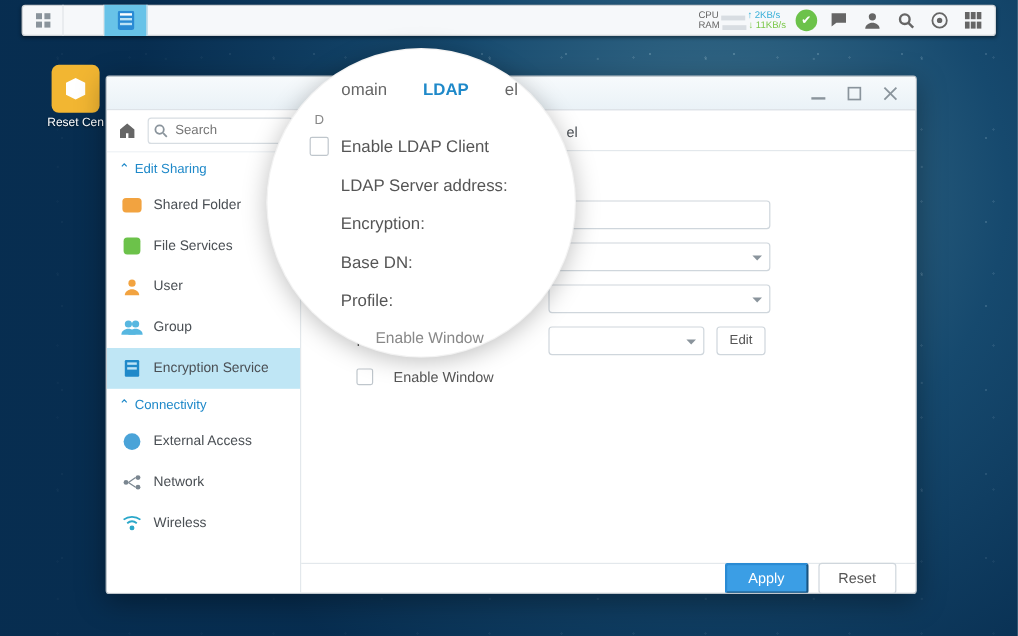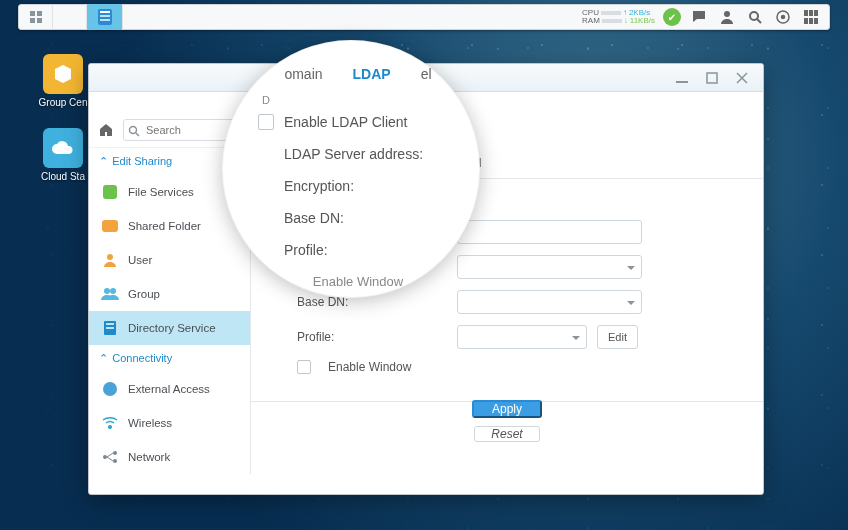--- a/index.html
+++ b/index.html
@@ -20,39 +20,39 @@
   background:#f6f8fa; border-radius:3px; display:flex; align-items:center;
   box-shadow:0 1px 3px rgba(0,0,0,0.4); z-index:2;
   border:1px solid #d0d4d8;
 }
 .tbtn { width:34px; height:26px; display:flex; align-items:center; justify-content:center; border-right:1px solid #e0e4e8; }
 .tbtn svg,.tray-icon svg{display:block}
 .taskbar .active-app{ width:36px; background:#68c3e8; }
 .taskbar .spacer{flex:1}
 .tray{display:flex; align-items:center; gap:8px; padding:0 8px; font-size:9px; color:#666;}
 .tray-stat{display:flex; flex-direction:column; line-height:1; font-size:8px;}
-.tray-stat .row{display:flex; gap:2px; align-items:center;}
+.tray-stat .row{display:flex; gap:2px; align-items:flex-end;}
 .tray-stat .up{color:#3ab0d8;}
 .tray-stat .dn{color:#7bc84a;}
 .tray-icon{width:20px;height:20px;display:flex;align-items:center;justify-content:center;color:#666;}
 .badge-green{width:18px;height:18px;border-radius:50%;background:#6cc24a;display:flex;align-items:center;justify-content:center;color:#fff;font-size:10px;}
 
 .desktop-icons{position:absolute; left:28px; top:54px; width:70px; display:flex; flex-direction:column; gap:20px; z-index:1;}
 .dicon{display:flex; flex-direction:column; align-items:center; gap:3px; color:#fff; font-size:10px; text-shadow:0 1px 2px rgba(0,0,0,0.6);}
 .dicon .sq{width:40px;height:40px;border-radius:6px;display:flex;align-items:center;justify-content:center;}
 
 .window{
   position:absolute; left:88px; top:63px; width:676px; height:432px;
   background:#fff; border:1px solid #bfc6cc; border-radius:3px;
   box-shadow:0 6px 24px rgba(0,0,0,0.35);
   display:flex; flex-direction:column; z-index:3; overflow:hidden;
 }
 .win-title{height:28px;background:linear-gradient(#f7fafc,#eaf2f7);border-bottom:1px solid #d6dde3;display:flex;align-items:center;justify-content:flex-end;padding:0 6px;}
 .win-title .tbar-icon{width:30px;height:20px;display:flex;align-items:center;justify-content:center;color:#8a949c;}
-.win-body{flex:1; display:flex; min-height:0;align-items:center;}
+.win-body{flex:1; display:flex; min-height:0;}
 
 .side{width:162px;border-right:1px solid #e3e8ec;background:#fff;display:flex;flex-direction:column;}
 .side-top{display:flex;align-items:center;gap:6px;padding:6px;border-bottom:1px solid #eef2f5;}
 .home-btn{width:22px;height:22px;display:flex;align-items:center;justify-content:center;color:#666;}
 .search{flex:1;position:relative;}
 .search input{width:100%;height:22px;border:1px solid #d7dde2;border-radius:3px;padding:0 6px 0 22px;font-size:11px;color:#333;}
 .search .mag{position:absolute;left:5px;top:4px;color:#8a949c;}
 .side-scroll{flex:1;overflow-y:auto;}
 .section-hdr{font-size:11px;color:#1f89c9;padding:7px 10px;cursor:pointer;display:flex;align-items:center;gap:4px;}
 .section-hdr .chev{color:#1f89c9}
@@ -64,23 +64,23 @@
 .tabs{height:34px;border-bottom:1px solid #e3e8ec;display:flex;align-items:flex-end;padding-left:22px;gap:10px;}
 .tab{padding:8px 22px;font-size:12px;color:#4a4f54;border:1px solid transparent;border-bottom:none;cursor:pointer;border-top-left-radius:3px;border-top-right-radius:3px;}
 .tab.active{color:#1f89c9;border-color:#e3e8ec;background:#fff;position:relative;top:1px;font-weight:500;}
 .form-area{flex:1;padding:16px 24px;font-size:12px;color:#555;position:relative;overflow:hidden;}
 .form-row{display:flex;align-items:center;gap:10px;margin-bottom:11px;}
 .form-row label{width:150px;}
 .fld{width:185px;height:24px;border:1px solid #cfd6dc;border-radius:3px;background:#fff;}
 .sel{position:relative}
 .sel::after{content:"";position:absolute;right:6px;top:10px;border:4px solid transparent;border-top-color:#8a949c;}
 .btn{height:24px;border:1px solid #cfd6dc;border-radius:3px;background:#fff;padding:0 10px;font-size:11px;color:#555;cursor:pointer;}
-.footer{height:41px;border-top:1px solid #e3e8ec;display:flex;align-items:center;justify-content:flex-end;gap:8px;padding:0 16px;flex-direction:column;}
+.footer{height:25px;border-top:1px solid #e3e8ec;display:flex;align-items:center;justify-content:flex-end;gap:8px;padding:0 16px;}
 .btn-primary{background:#3b9ee5;border-color:#2a8bd4;color:#fff;height:26px;padding:0 18px;border-radius:3px;font-size:12px;cursor:pointer;}
-.btn-secondary{background:#fff;border:1px solid #cfd6dc;color:#555;height:26px;padding:0 16px;border-radius:3px;font-size:12px;cursor:pointer;font-style:italic;}
+.btn-secondary{background:#fff;border:1px solid #cfd6dc;color:#555;height:26px;padding:0 16px;border-radius:3px;font-size:12px;cursor:pointer;}
 .chk{width:14px;height:14px;border:1px solid #bfc6cc;border-radius:2px;display:inline-block;vertical-align:middle;margin-right:7px;}
 
 .magnifier{
   position:absolute; left:222px; top:40px; width:258px; height:258px;
   border-radius:50%; background:#fff; z-index:5;
   box-shadow:0 3px 20px rgba(0,0,0,0.25), inset 0 0 0 1px rgba(0,0,0,0.05);
   overflow:hidden;
   padding:22px 22px 22px 36px;
 }
 .mag-tabs{display:flex;gap:6px;margin-bottom:14px;justify-content:center;}
@@ -168,30 +168,22 @@
   </div>
 </div>
 
 <div class="desktop-icons">
   <div class="dicon">
       <div class="sq" style="background:#f2b632">
         <svg width="22" height="22" viewBox="0 0 22 22" fill="#fff">
           <path d="M11 2l8 4v10l-8 4-8-4V6z"></path>
         </svg>
       </div>
-      <span>Group
+      <span>Reset
 Cen</span>
-    </div>
-  <div class="dicon">
-      <div class="sq" style="background:#3fb1df">
-        <svg width="24" height="16" viewBox="0 0 24 16" fill="#fff">
-          <path d="M6 14a5 5 0 010-10 6 6 0 0111 2 4 4 0 011 8H6z"></path>
-        </svg>
-      </div>
-      <span>Cloud Sta</span>
     </div>
 </div>
 
 <div class="window">
   <div class="win-title">
     <div class="tbar-icon">
         <svg width="12" height="12" viewBox="0 0 12 12">
           <rect y="9" width="12" height="2" fill="#8a949c"></rect>
         </svg>
       </div>
@@ -225,29 +217,29 @@
         </div>
       </div>
       <div class="side-scroll">
 
         <div class="section-hdr">
             <span class="chev">⌃</span>
             <span>Edit Sharing</span>
           </div>
         <div class="nav-item">
             <span class="ni-icon">
+              <span class="ic-sq" style="width:16px;height:12px;background:#f2a340"></span>
+            </span>
+            <span>Shared Folder</span>
+          </div>
+        <div class="nav-item">
+            <span class="ni-icon">
               <span class="ic-sq" style="width:14px;height:14px;background:#6cc24a"></span>
             </span>
             <span>File Services</span>
-          </div>
-        <div class="nav-item">
-            <span class="ni-icon">
-              <span class="ic-sq" style="width:16px;height:12px;background:#f2a340"></span>
-            </span>
-            <span>Shared Folder</span>
           </div>
         <div class="nav-item">
             <span class="ni-icon">
               <svg width="16" height="16" viewBox="0 0 16 16" fill="#f2a340">
                 <circle cx="8" cy="5" r="3"></circle>
                 <path d="M2 15c0-3 3-5 6-5s6 2 6 5"></path>
               </svg>
             </span>
             <span>User</span>
           </div>
@@ -263,57 +255,57 @@
             <span>Group</span>
           </div>
         <div class="nav-item selected">
             <span class="ni-icon">
               <svg width="16" height="16" viewBox="0 0 16 16" fill="#1f89c9">
                 <rect x="2" y="1" width="12" height="14" rx="1"></rect>
                 <rect x="4" y="3" width="8" height="2" fill="#bde3f6"></rect>
                 <rect x="4" y="7" width="8" height="2" fill="#bde3f6"></rect>
               </svg>
             </span>
-            <span>Directory Service</span>
+            <span>Encryption Service</span>
           </div>
 
         <div class="section-hdr">
             <span class="chev">⌃</span>
             <span>Connectivity</span>
           </div>
         <div class="nav-item">
             <span class="ni-icon">
               <svg width="16" height="16" viewBox="0 0 16 16" fill="#4aa3d8">
                 <circle cx="8" cy="8" r="7"></circle>
               </svg>
             </span>
             <span>External Access</span>
-          </div>
-        <div class="nav-item">
-            <span class="ni-icon">
-              <svg width="16" height="12" viewBox="0 0 16 12" fill="none" stroke="#2aa7c9" stroke-width="1.5">
-                <path d="M1 3c4-3 10-3 14 0"></path>
-                <path d="M4 6c2.5-2 5.5-2 8 0"></path>
-                <circle cx="8" cy="10" r="1.3" fill="#2aa7c9"></circle>
-              </svg>
-            </span>
-            <span>Wireless</span>
           </div>
         <div class="nav-item">
             <span class="ni-icon">
               <svg width="16" height="14" viewBox="0 0 16 14" fill="#7a8690">
                 <circle cx="3" cy="7" r="2"></circle>
                 <circle cx="13" cy="3" r="2"></circle>
                 <circle cx="13" cy="11" r="2"></circle>
                 <line x1="5" y1="7" x2="11" y2="3" stroke="#7a8690"></line>
                 <line x1="5" y1="7" x2="11" y2="11" stroke="#7a8690"></line>
               </svg>
             </span>
             <span>Network</span>
           </div>
+        <div class="nav-item">
+            <span class="ni-icon">
+              <svg width="16" height="12" viewBox="0 0 16 12" fill="none" stroke="#2aa7c9" stroke-width="1.5">
+                <path d="M1 3c4-3 10-3 14 0"></path>
+                <path d="M4 6c2.5-2 5.5-2 8 0"></path>
+                <circle cx="8" cy="10" r="1.3" fill="#2aa7c9"></circle>
+              </svg>
+            </span>
+            <span>Wireless</span>
+          </div>
       </div>
     </div>
 
     <div class="content">
       <div class="tabs">
         <div class="tab">omain</div>
         <div class="tab active">LDAP</div>
         <div class="tab">el</div>
       </div>
       <div class="form-area">

